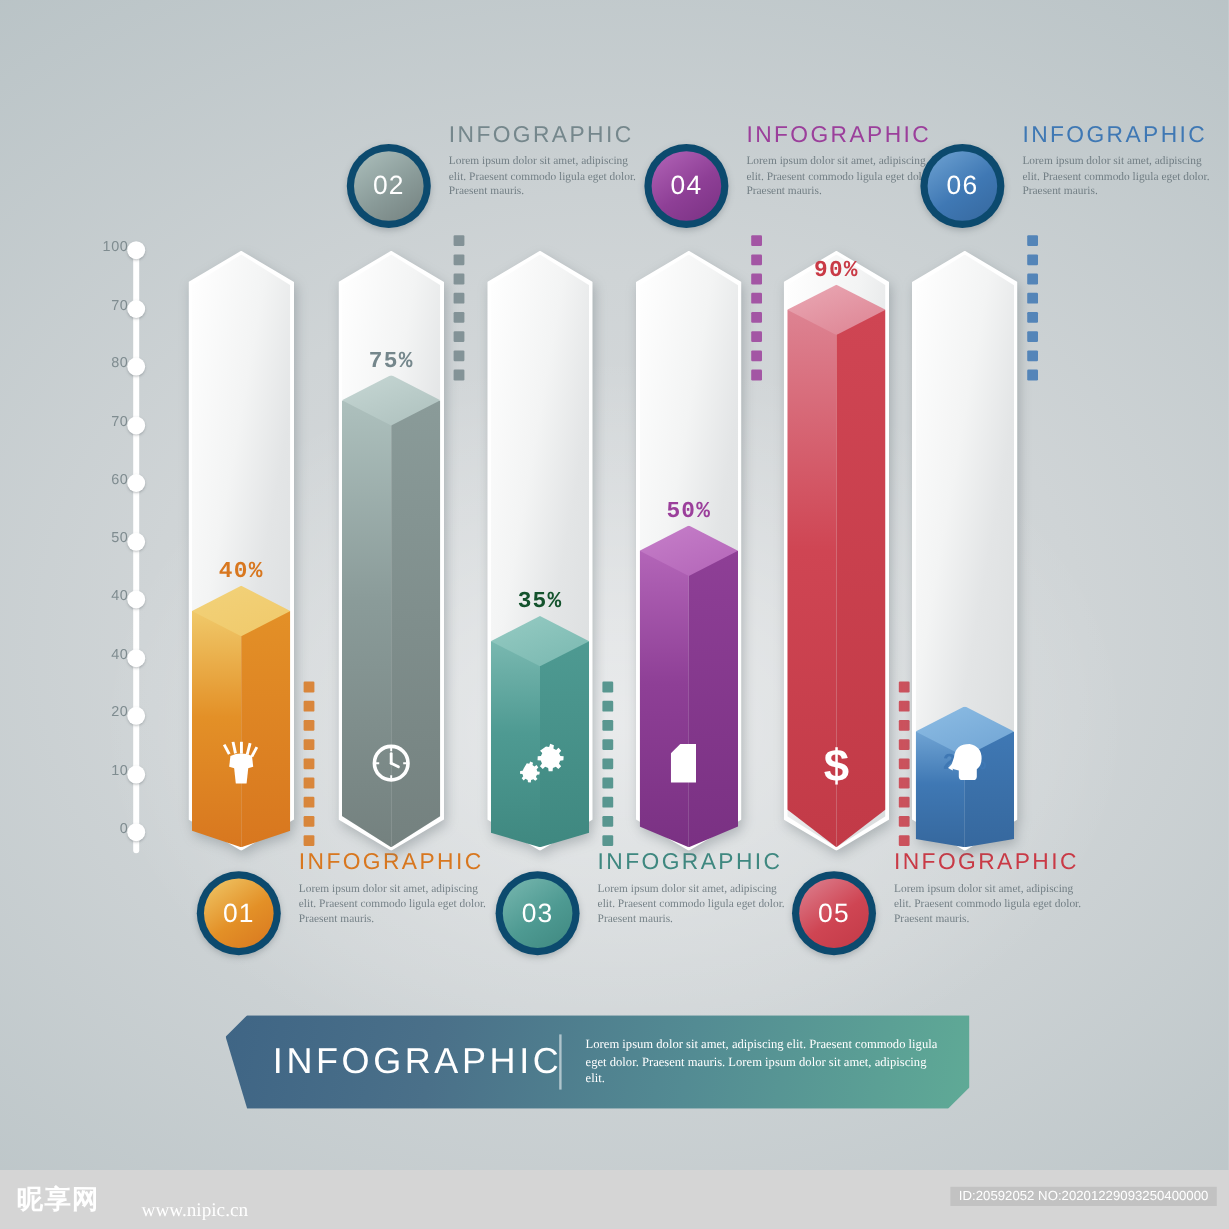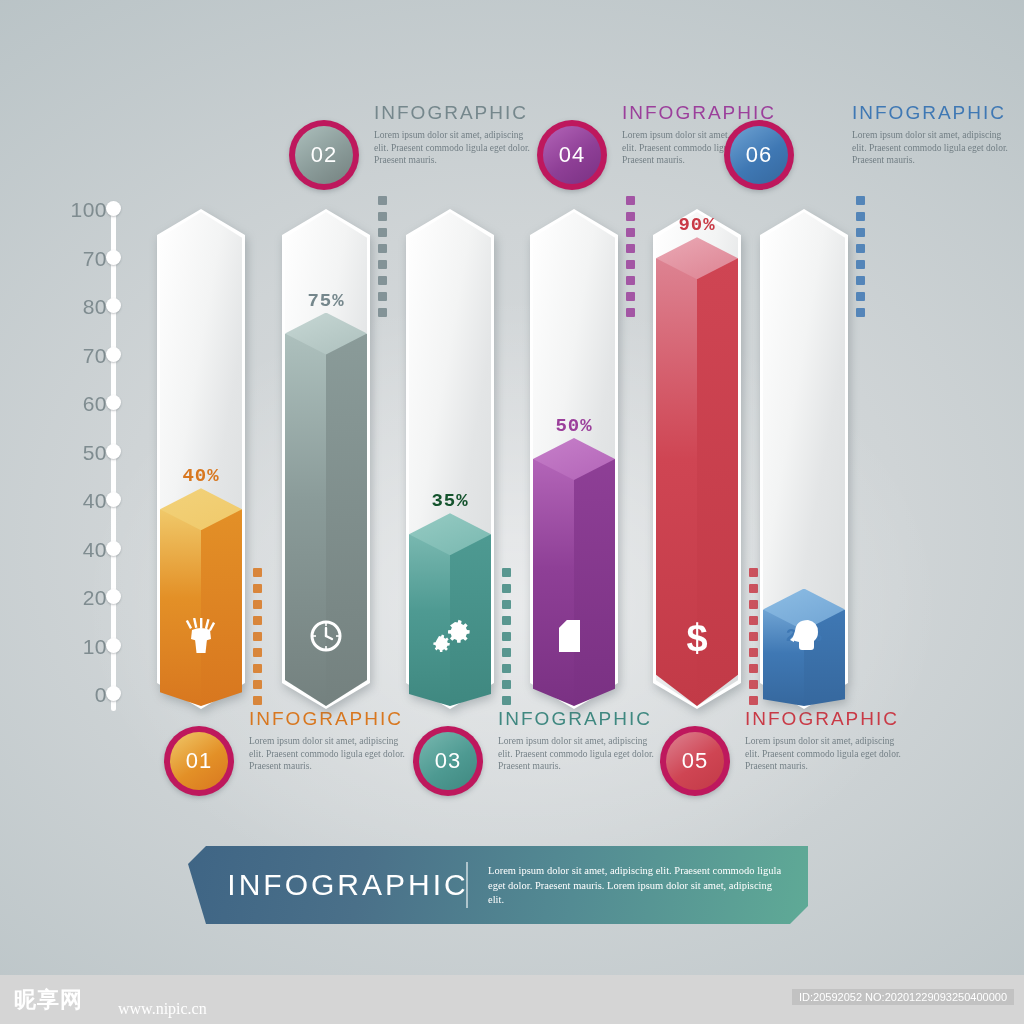--- a/index.html
+++ b/index.html
@@ -23,21 +23,21 @@
 
   
   .axis{position:absolute;left:64px;top:198px;width:70px;height:520px;}
   .axis-line{
     position:absolute;left:47px;top:8px;width:5px;height:505px;
     background:#ffffff;border-radius:3px;
   }
   .axis-tick{position:absolute;left:0;width:70px;height:0;}
   .axis-tick .lbl{
     position:absolute;right:27px;top:-10px;
-    font-size:21px;color:#7f8c90;letter-spacing:.5px;
+    font-size:12px;color:#7f8c90;letter-spacing:.5px;
     font-family:"Liberation Sans",sans-serif;
   }
   .axis-tick .dot{
     position:absolute;left:42px;top:-7px;width:15px;height:15px;
     background:#fff;border-radius:50%;
     box-shadow:0 1px 2px rgba(80,90,95,.35);
   }
 
   
   .bar{
@@ -83,21 +83,21 @@
 
   
   .dots{position:absolute;width:9px;}
   .dots i{
     display:block;width:9px;height:9px;margin-bottom:7px;border-radius:1px;
   }
 
   
   .badge{
     position:absolute;width:70px;height:70px;border-radius:50%;
-    background:#be185d;
+    background:#0c4a6e;
     box-shadow:0 2px 5px rgba(90,100,105,.35);
     display:flex;align-items:center;justify-content:center;
   }
   .badge .inner{
     width:58px;height:58px;border-radius:50%;
     display:flex;align-items:center;justify-content:center;
     color:#fff;font-size:22px;letter-spacing:1px;
     font-family:"Liberation Sans",sans-serif;
   }
 
@@ -425,21 +425,21 @@
       <div class="dots" style="left: 856px; top: 196px;">
         <i style="background: rgb(63, 120, 180); opacity: 0.85;"></i>
         <i style="background: rgb(63, 120, 180); opacity: 0.85;"></i>
         <i style="background: rgb(63, 120, 180); opacity: 0.85;"></i>
         <i style="background: rgb(63, 120, 180); opacity: 0.85;"></i>
         <i style="background: rgb(63, 120, 180); opacity: 0.85;"></i>
         <i style="background: rgb(63, 120, 180); opacity: 0.85;"></i>
         <i style="background: rgb(63, 120, 180); opacity: 0.85;"></i>
         <i style="background: rgb(63, 120, 180); opacity: 0.85;"></i>
       </div>
-      <div class="badge" style="left: 724px; top: 120px;">
+      <div class="badge" style="left: 767px; top: 120px;">
         <div class="inner" style="background: linear-gradient(145deg, rgb(111, 163, 211) 0%, rgb(63, 120, 180) 55%, rgb(54, 104, 158) 100%);">06</div>
       </div>
       <div class="caption" style="left: 852px; top: 102px;">
         <div class="ttl" style="color: rgb(63, 120, 180);">INFOGRAPHIC</div>
         <div class="txt">Lorem ipsum dolor sit amet, adipiscing elit. Praesent commodo ligula eget dolor. Praesent mauris.</div>
       </div>
     </div>
 
   <div class="banner">
     <div class="b-title">INFOGRAPHIC</div>

